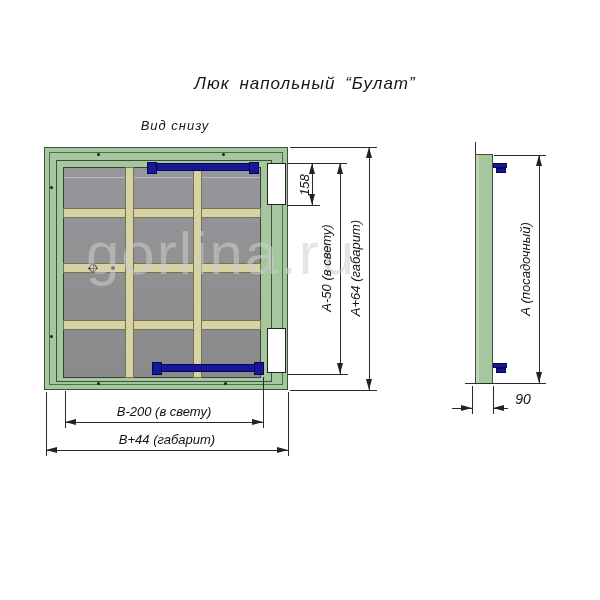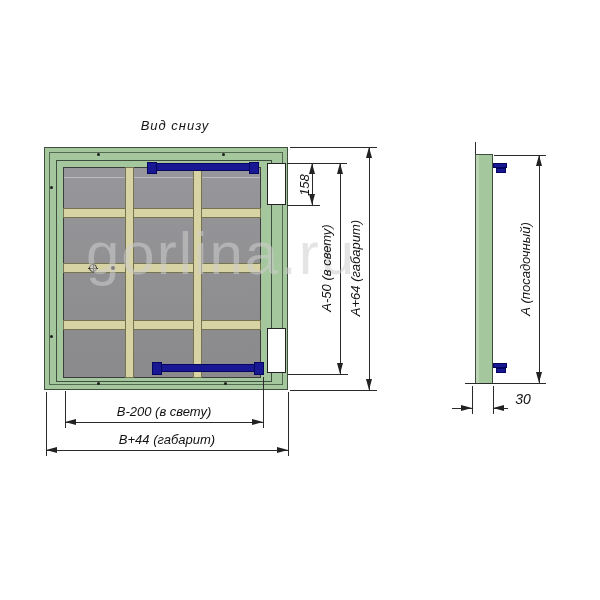--- a/index.html
+++ b/index.html
@@ -33,20 +33,21 @@
          letter-spacing:2px;color:rgba(206,206,206,0.55);z-index:6;pointer-events:none;}
   .cmark{position:absolute;width:8px;height:8px;border:1px solid #333;border-radius:50%;box-sizing:border-box;z-index:4;}
   .cmark .ch{position:absolute;left:-2px;top:2.5px;width:10px;height:1px;background:#333;}
   .cmark .cv{position:absolute;left:2.5px;top:-2px;width:1px;height:10px;background:#333;}
 </style>
 </head>
 <body>
 
 <div class="sheet">
 
+  <div class="title">Люк напольный “Булат”</div>
   <div class="subtitle">Вид снизу</div>
 
   <div>
 
     <div class="abs green" style="left:44px;top:147px;width:244px;height:243px;"></div>
     <div class="abs edge" style="left:49px;top:152px;width:234px;height:233px;"></div>
 
     <div class="abs green" style="left:56px;top:160px;width:216px;height:222px;"></div>
 
     <div class="abs panel" style="left:63px;top:167px;width:198px;height:211px;"></div>
@@ -135,18 +136,18 @@
     <div class="arr a-up" style="left:536px;top:155px;"></div>
     <div class="arr a-down" style="left:536px;top:372px;"></div>
     <div class="lbl rot" style="left:426px;top:261px;width:200px;height:16px;">А (посадочный)</div>
 
     <div class="line dimline" style="left:472px;top:386px;width:1px;height:28px;"></div>
     <div class="line dimline" style="left:493px;top:386px;width:1px;height:28px;"></div>
     <div class="line dimline" style="left:452px;top:408px;width:20px;height:1px;"></div>
     <div class="line dimline" style="left:493px;top:408px;width:15px;height:1px;"></div>
     <div class="arr a-right" style="left:461px;top:405px;"></div>
     <div class="arr a-left" style="left:493px;top:405px;"></div>
-    <div class="lbl" style="left:505px;top:391px;width:36px;font-size:14px;">30</div>
+    <div class="lbl" style="left:505px;top:391px;width:36px;font-size:14px;">90</div>
   </div>
 
   <div class="watermark">gorlina.ru</div>
 
 </div>
 
 </body></html>

